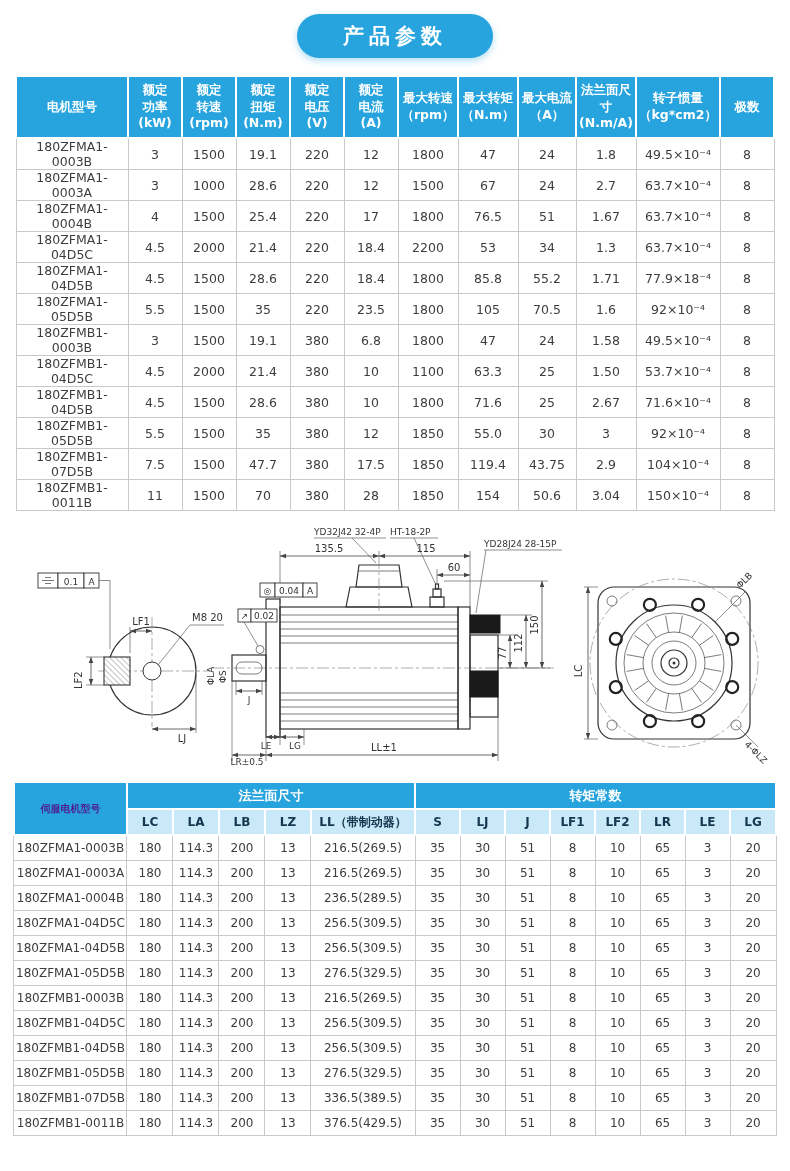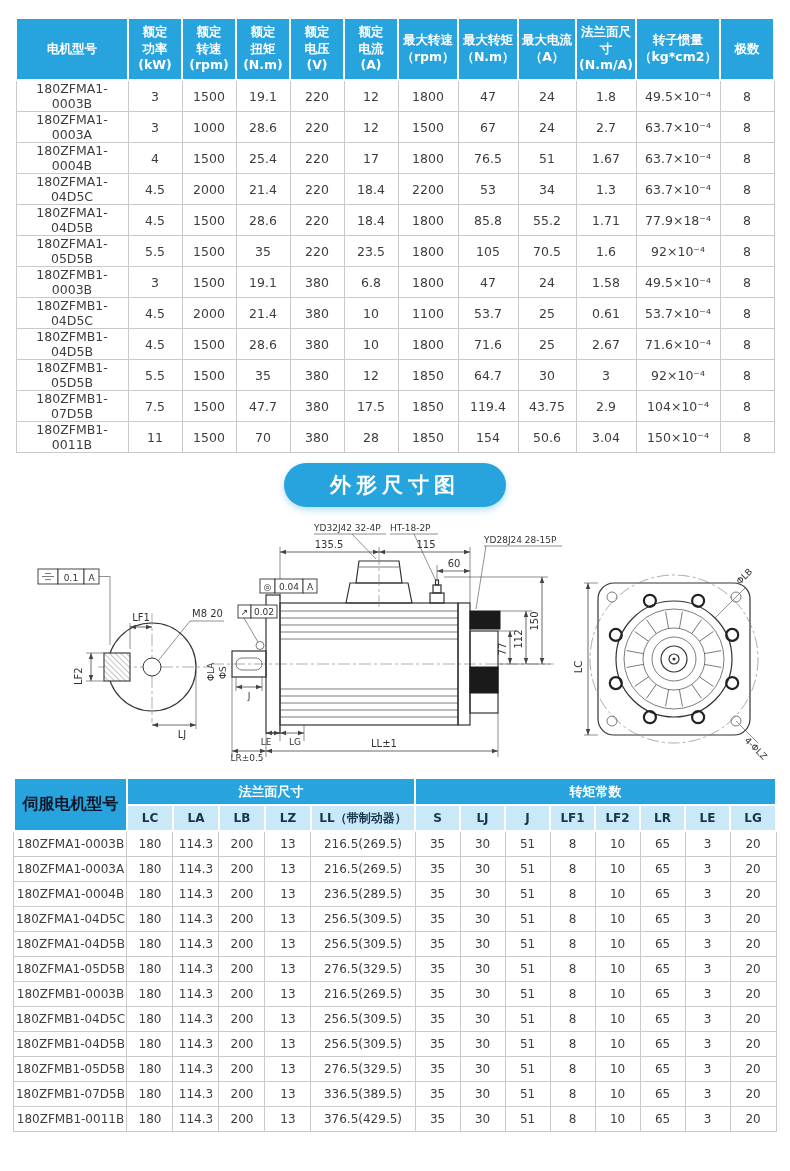--- a/index.html
+++ b/index.html
@@ -38,21 +38,21 @@
     border:1px solid var(--border);
     font-size:12.5px;text-align:center;vertical-align:middle;
     height:28px;padding:0 2px;background:#fff;
   }
   
   .t2{width:762px;margin-top:12px;}
   .t2 th{
     border:2px solid #fff;text-align:center;vertical-align:middle;
     font-weight:bold;padding:2px;
   }
-  .t2 .th-model{background:var(--accent);color:#0f172a;font-size:16px;}
+  .t2 .th-model{background:var(--accent);color:#4c1d95;font-size:10px;}
   .t2 .th-group{background:var(--accent);color:#fff;font-size:13px;height:27px;}
   .t2 .th-sub{background:var(--subheader-bg);color:var(--subheader-text);font-size:12px;height:26px;}
   .t2 td{
     border:1px solid var(--border);
     font-size:12px;text-align:center;vertical-align:middle;
     height:25px;padding:0 1px;background:#fff;
   }
   
   .drawing-wrap{margin-top:12px;text-align:center;}
   svg text{font-family:"DejaVu Sans","Liberation Sans",sans-serif;fill:#333;}
@@ -64,20 +64,21 @@
   .gdt{fill:#fff;stroke:#333;stroke-width:0.9;}
   .blk{fill:#1a1a1a;stroke:#1a1a1a;}
   .dtxt{font-size:10px;}
   .stxt{font-size:9px;}
 </style>
 </head>
 <body>
 
 <div class="page">
 
+  <div class="banner">产品参数</div>
 
   <table class="t1">
     <colgroup>
       <col style="width:112px">
         <col style="width:54px">
         <col style="width:54px">
         <col style="width:54px">
       <col style="width:54px">
         <col style="width:54px">
         <col style="width:60px">
@@ -218,23 +219,23 @@
     <td>8</td>
   </tr>
         <tr>
     <td>180ZFMB1-04D5C</td>
     <td>4.5</td>
     <td>2000</td>
     <td>21.4</td>
     <td>380</td>
     <td>10</td>
     <td>1100</td>
-    <td>53.7</td>
+    <td>63.3</td>
     <td>25</td>
-    <td>0.61</td>
+    <td>1.50</td>
     <td>53.7×10⁻⁴</td>
     <td>8</td>
   </tr>
         <tr>
     <td>180ZFMB1-04D5B</td>
     <td>4.5</td>
     <td>1500</td>
     <td>28.6</td>
     <td>380</td>
     <td>10</td>
@@ -246,21 +247,21 @@
     <td>8</td>
   </tr>
         <tr>
     <td>180ZFMB1-05D5B</td>
     <td>5.5</td>
     <td>1500</td>
     <td>35</td>
     <td>380</td>
     <td>12</td>
     <td>1850</td>
-    <td>64.7</td>
+    <td>55.0</td>
     <td>30</td>
     <td>3</td>
     <td>92×10⁻⁴</td>
     <td>8</td>
   </tr>
         <tr>
     <td>180ZFMB1-07D5B</td>
     <td>7.5</td>
     <td>1500</td>
     <td>47.7</td>
@@ -283,21 +284,20 @@
     <td>1850</td>
     <td>154</td>
     <td>50.6</td>
     <td>3.04</td>
     <td>150×10⁻⁴</td>
     <td>8</td>
   </tr>
       </tbody>
   </table>
 
-  <div class="banner second">外形尺寸图</div>
 
   <div class="drawing-wrap">
     <svg width="762" height="242" viewBox="0 0 762 242">
       <defs>
         <marker id="ma" markerWidth="9" markerHeight="8" refX="8" refY="4" orient="auto-start-reverse">
           <path d="M0,1 L8,4 L0,7 Z" fill="#444"></path>
         </marker>
         <pattern id="hatchA" width="6" height="6" patternUnits="userSpaceOnUse" patternTransform="rotate(45)">
           <line x1="0" y1="0" x2="0" y2="6" stroke="#666" stroke-width="0.8"></line>
         </pattern>

